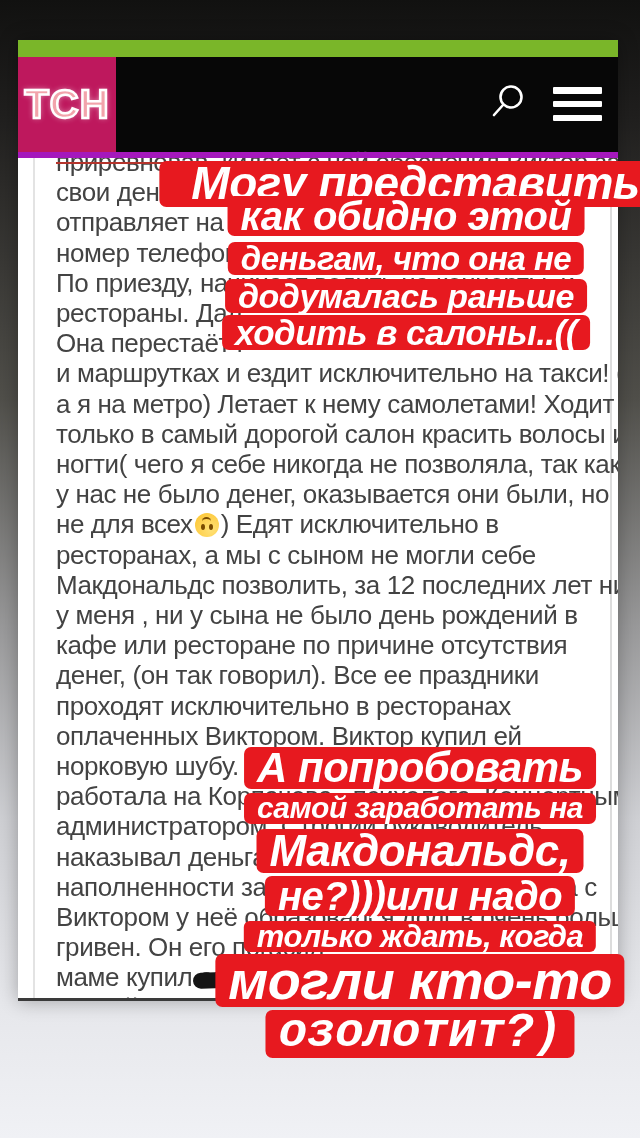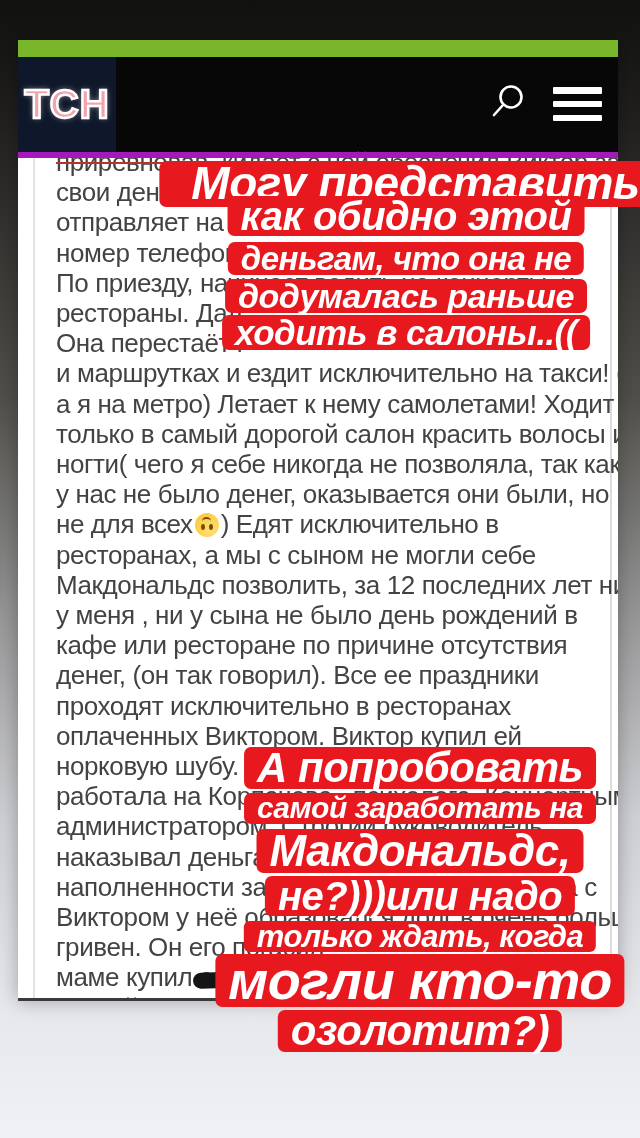--- a/index.html
+++ b/index.html
@@ -39,21 +39,21 @@
 </style>
 </head>
 <body>
 
 <div class="stage">
 
   <div class="page">
     <div class="greenbar" style="background: rgb(122, 182, 41);"></div>
 
     <div class="header">
-      <div class="logo" style="background: #0f172a;">
+      <div class="logo" style="background: #be185d;">
           <span>ТСН</span>
         </div>
       <svg class="search" viewBox="0 0 46 46">
         <circle cx="25" cy="16" r="10.5" fill="none" stroke="#ffffff" stroke-width="2.6"></circle>
         <line x1="17" y1="24" x2="8" y2="34" stroke="#ffffff" stroke-width="2.6" stroke-linecap="round"></line>
       </svg>
       <div class="burger">
           <i></i>
           <i></i>
           <i></i>
@@ -105,15 +105,15 @@
       <div class="sticker" style="left: 406px; top: 279px; font-size: 34px; background: rgb(231, 25, 31);">додумалась раньше</div>
       <div class="sticker" style="left: 406px; top: 315px; font-size: 35px; background: rgb(231, 25, 31);">ходить в салоны..((</div>
     </div>
   <div id="stickers-bottom">
       <div class="sticker" style="left: 420px; top: 747px; font-size: 42px; background: rgb(231, 25, 31);">А попробовать</div>
       <div class="sticker" style="left: 420px; top: 793px; font-size: 30px; background: rgb(231, 25, 31);">самой заработать на</div>
       <div class="sticker" style="left: 420px; top: 829px; font-size: 44px; background: rgb(231, 25, 31);">Макдональдс,</div>
       <div class="sticker" style="left: 420px; top: 876px; font-size: 40px; background: rgb(231, 25, 31); font-style: italic;">не?)))или надо</div>
       <div class="sticker" style="left: 420px; top: 921px; font-size: 31px; background: rgb(231, 25, 31); border-radius: 6px;">только ждать, когда</div>
       <div class="sticker" style="left: 420px; top: 954px; font-size: 54px; background: rgb(231, 25, 31);">могли кто-то</div>
-      <div class="sticker" style="left: 420px; top: 1010px; font-size: 42px; background: rgb(231, 25, 31);">озолотит?)</div>
+      <div class="sticker" style="left: 420px; top: 1010px; font-size: 48px; background: rgb(231, 25, 31); font-family: Liberation Mono, monospace;">озолотит?)</div>
     </div>
 </div>
 
 </body></html>

